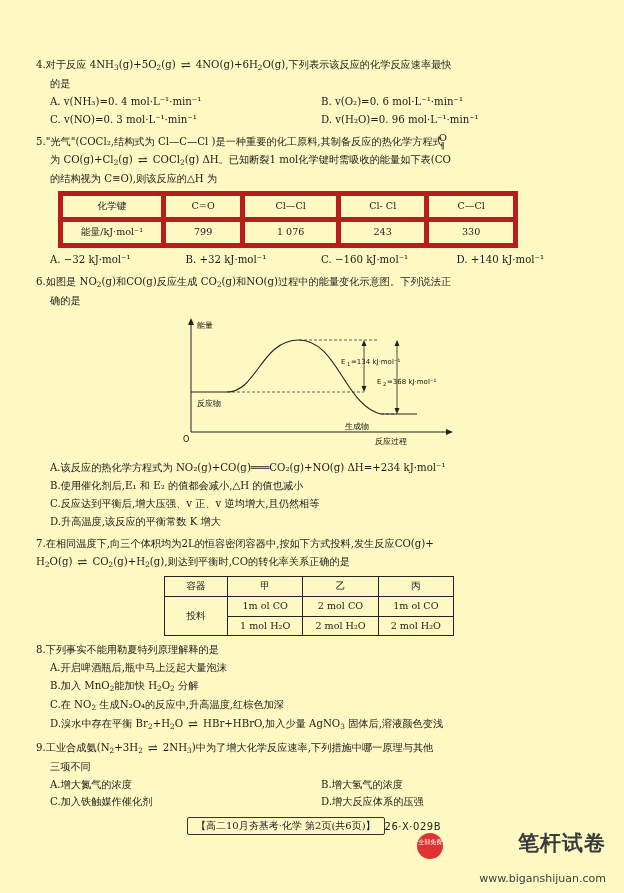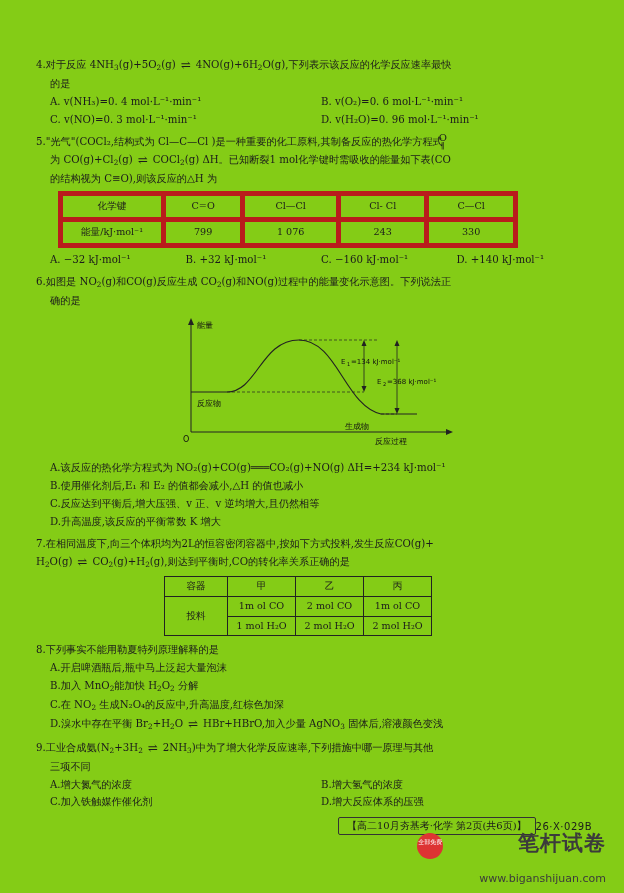--- a/index.html
+++ b/index.html
@@ -13,21 +13,21 @@
     font-family: "DejaVu Serif", "Liberation Serif", serif;
     color: #1b1b1b;
     position: relative;
     overflow: hidden;
   }
   .page {
     position: absolute;
     left: 0; top: 0;
     width: 624px;
     height: 893px;
-    background: #84cc16;
+    background: #fef9c3;
   }
   .content {
     position: absolute;
     left: 36px;
     top: 56px;
     width: 556px;
     font-size: 10.2px;
     line-height: 1.75;
   }
   .q {
@@ -78,21 +78,21 @@
     padding: 2px 3px;
     height: 16px;
   }
   table.bond td.lab {
     width: 92px;
   }
   table.vessel {
     border-collapse: collapse;
     margin: 4px 0 4px 128px;
     font-size: 9.6px;
-    width: 268px;
+    width: 290px;
     padding-left: 18px;
   }
   table.vessel td {
     border: 1px solid #222;
     text-align: center;
     padding: 1px 3px;
     height: 15px;
   }
   table.vessel td.vlab {
     width: 56px;
@@ -102,21 +102,21 @@
     margin: 4px 0 4px 0;
     text-align: center;
   }
   .footer {
     position: absolute;
     left: 36px;
     right: 32px;
     bottom: 58px;
     font-size: 10px;
     display: flex;
-    justify-content: flex-end;
+    justify-content: center;
     align-items: center;
   }
   .footer-left {
     border: 1px solid #333;
     border-radius: 2px;
     padding: 1px 8px;
     font-size: 10px;
   }
   .footer-right {
     letter-spacing: 0.5px;

